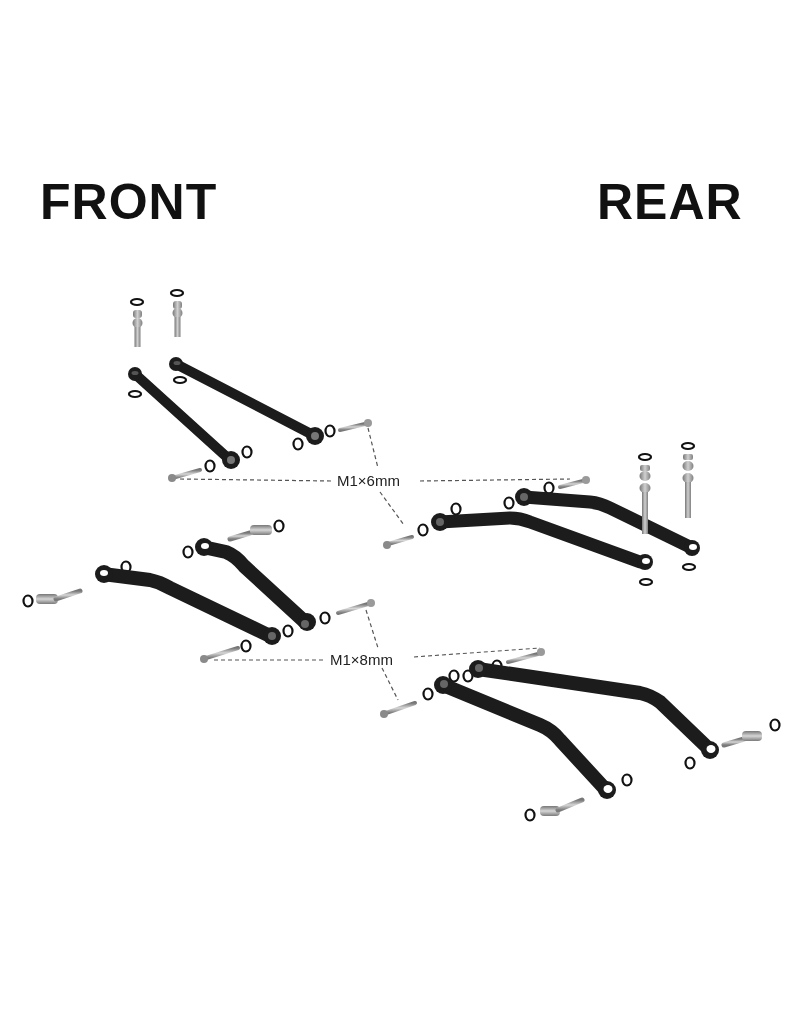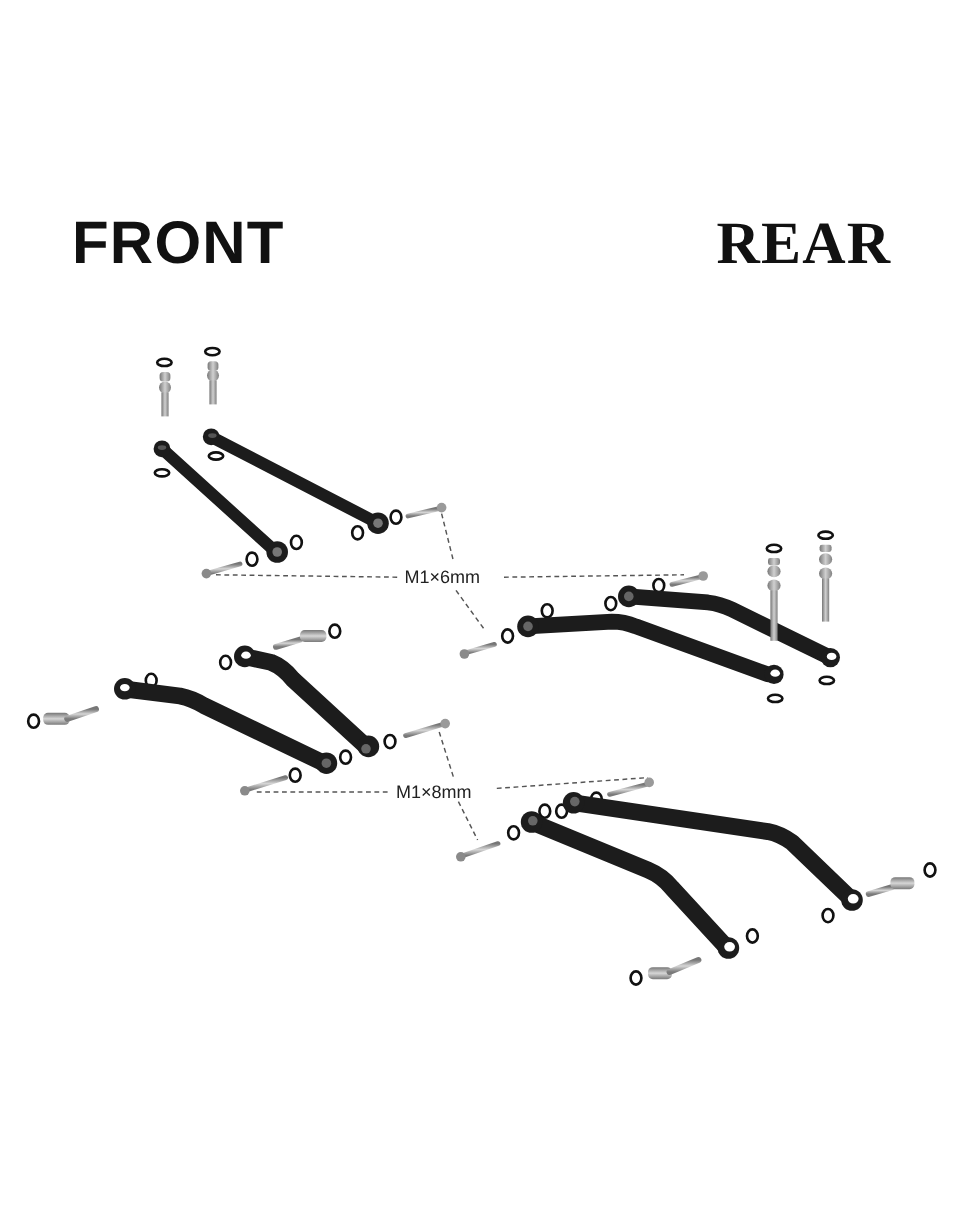--- a/index.html
+++ b/index.html
@@ -1,19 +1,19 @@
 <!DOCTYPE html>
 <html><head>
   <meta charset="utf-8">
   <style>
     html, body { margin: 0; padding: 0; background: #ffffff; }
     body { width: 800px; height: 1024px; position: relative; overflow: hidden; font-family: "Liberation Sans", sans-serif; }
     .heading { position: absolute; top: 172px; font-family: "Liberation Sans", sans-serif; font-weight: bold; font-size: 50px; color: #111111; letter-spacing: 1px; line-height: 60px; }
-    #front-heading { left: 40px; margin-left: 20px; }
-    #rear-heading { left: 597px; font-family: Liberation Serif, serif; }
+    #front-heading { left: 40px; }
+    #rear-heading { left: 597px; }
     svg.diagram { position: absolute; left: 0; top: 0; width: 800px; height: 1024px; }
     .label { font-family: "Liberation Sans", sans-serif; font-size: 15px; fill: #222222; }
   </style>
 </head>
 <body>
 
 <div class="heading" id="front-heading">FRONT</div>
 <div class="heading" id="rear-heading">REAR</div>
 
 <svg class="diagram" viewBox="0 0 800 1024" xmlns="http://www.w3.org/2000/svg">

